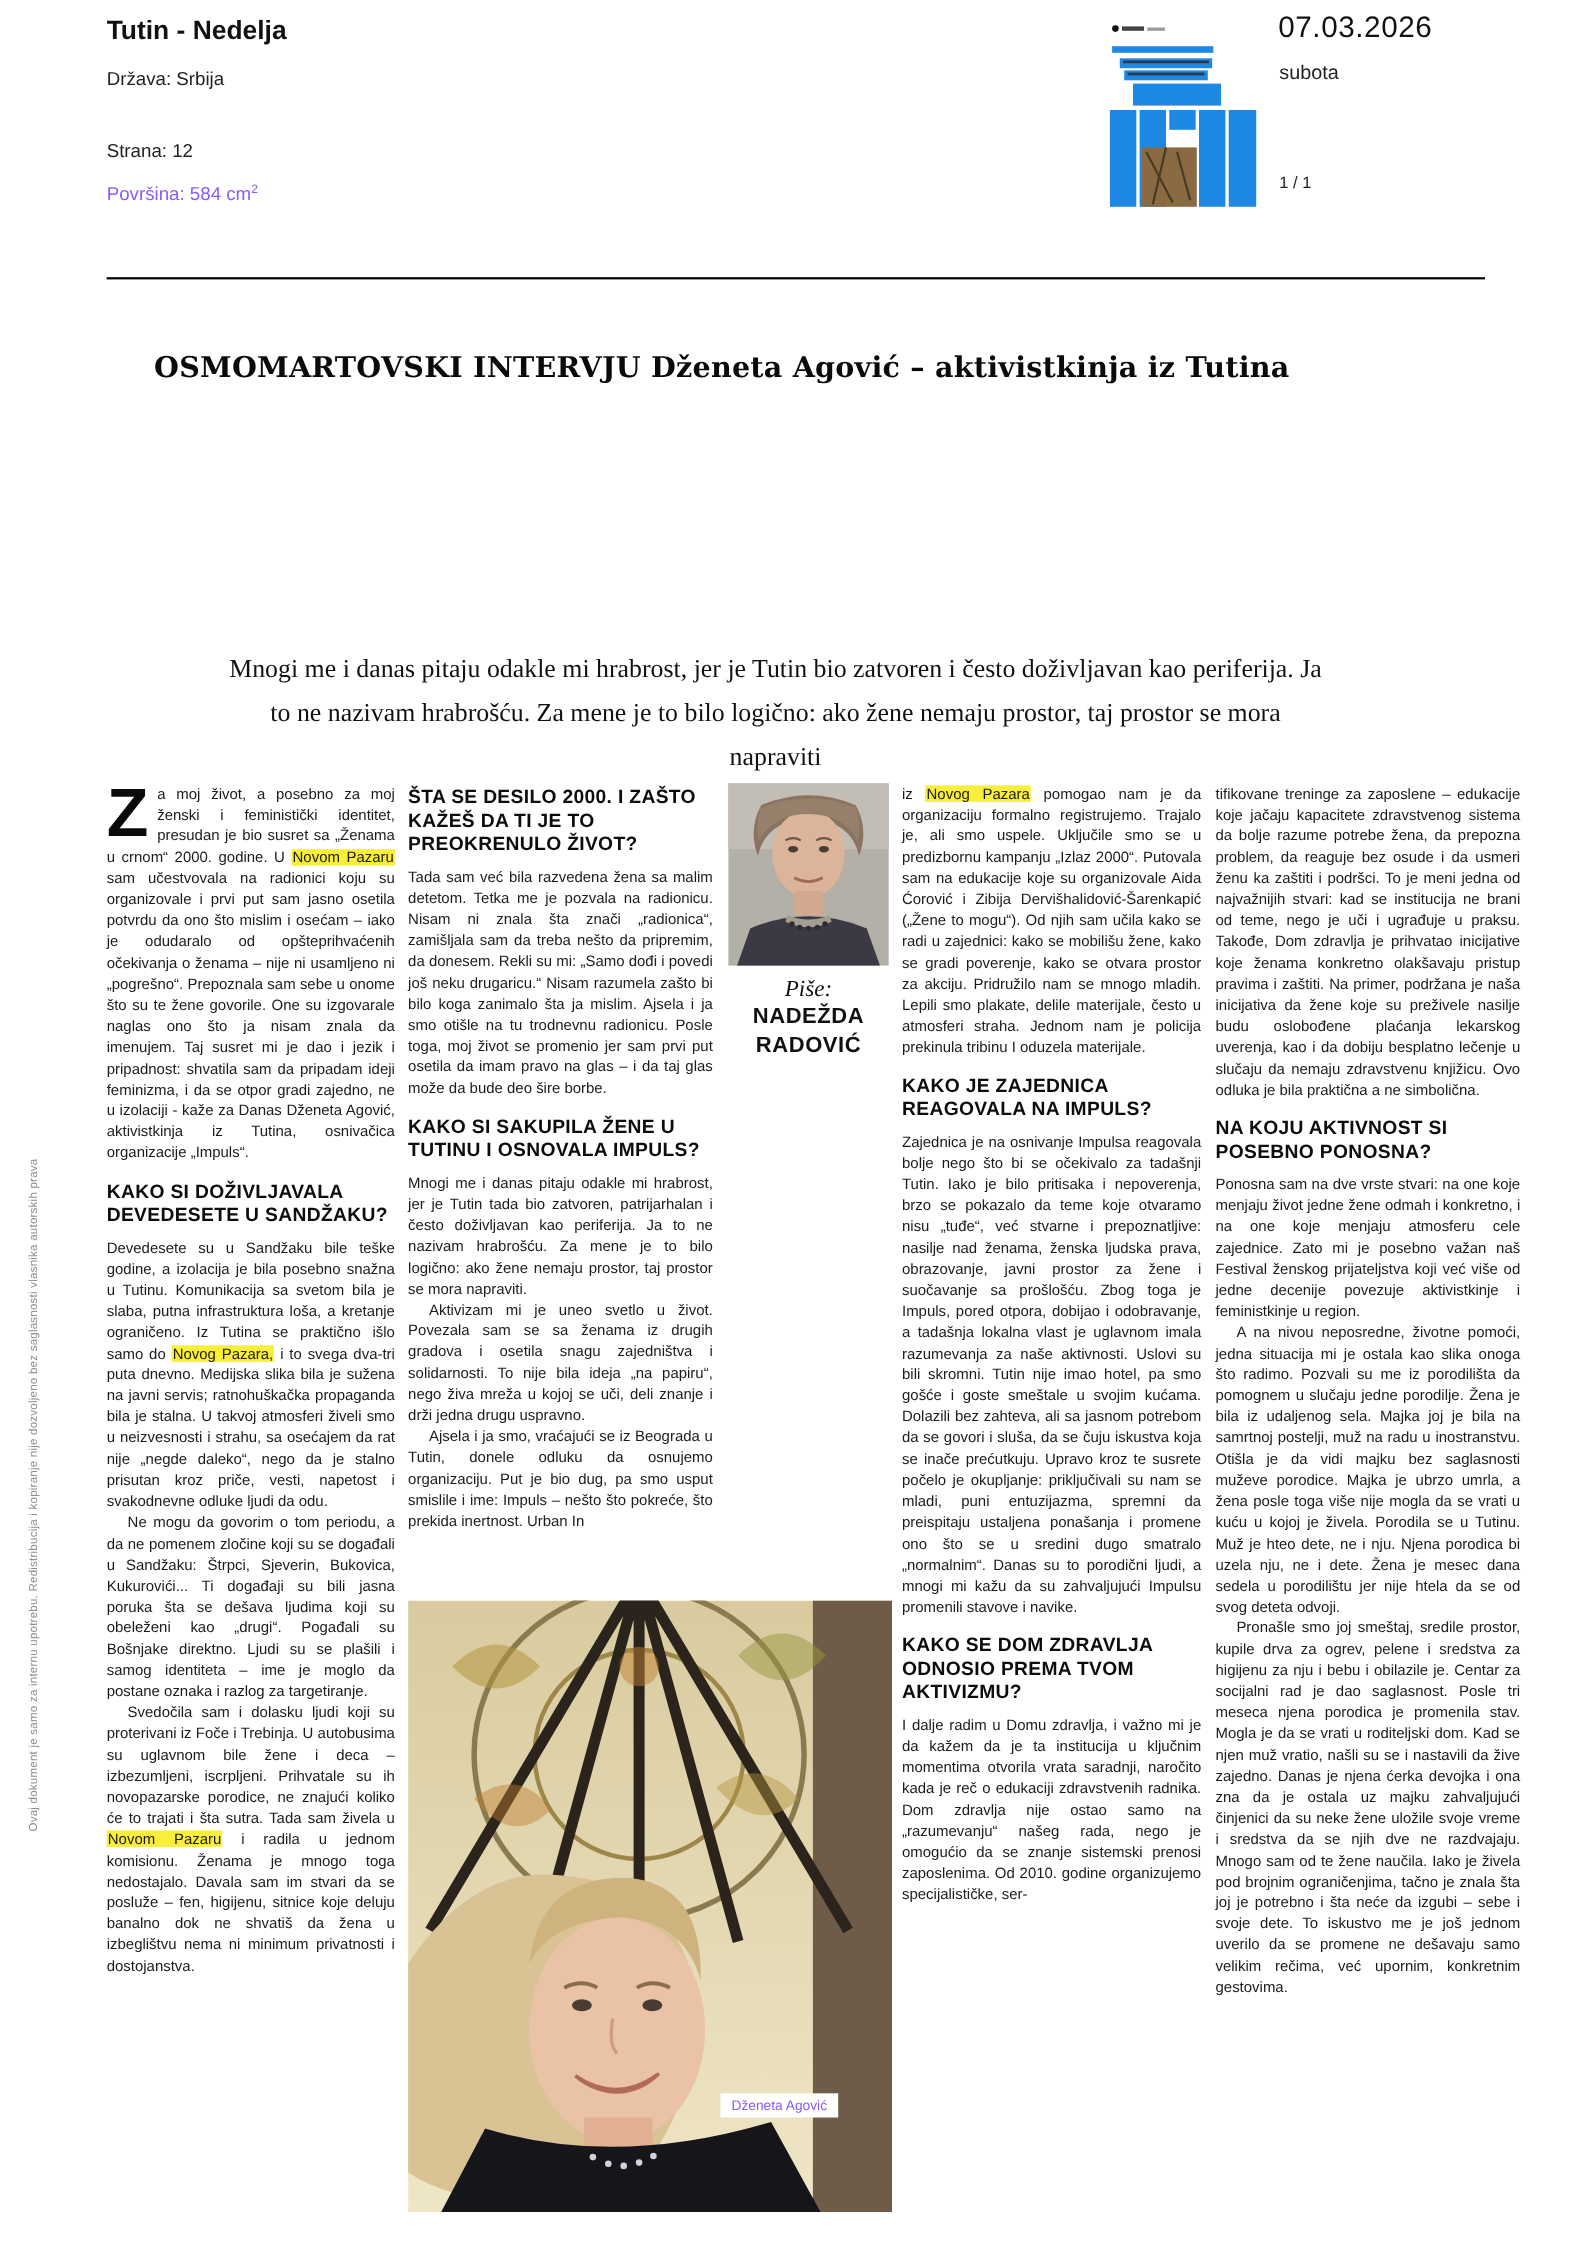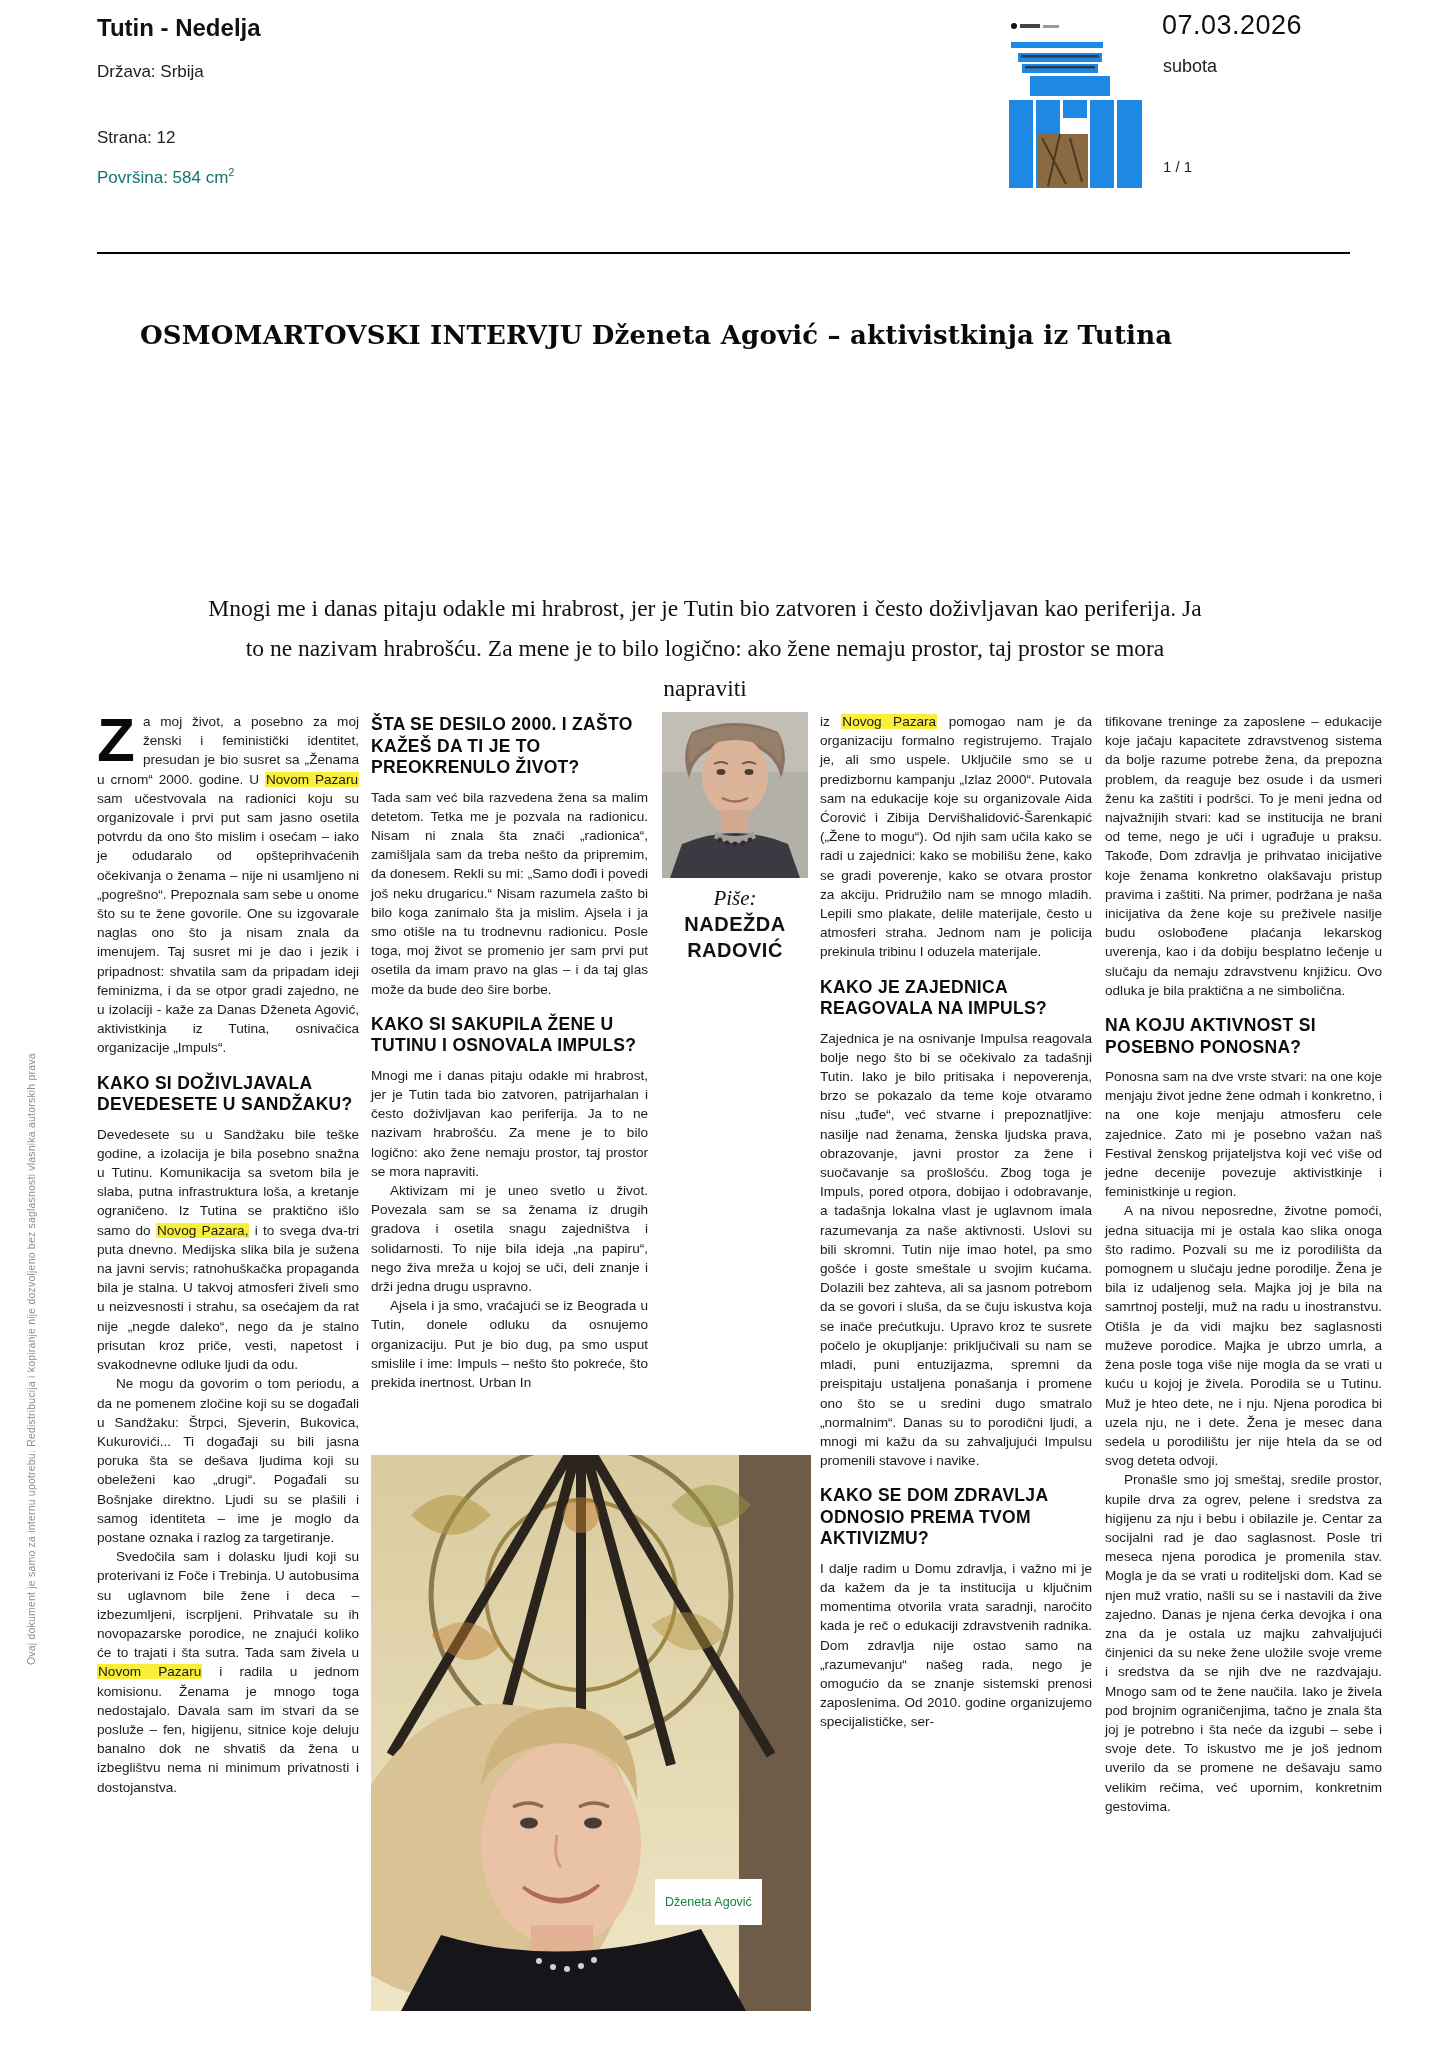--- a/index.html
+++ b/index.html
@@ -2,21 +2,21 @@
 <html><head>
 <meta charset="utf-8">
 <style>
   html,body{margin:0;padding:0;background:#ffffff;}
   .page{position:relative;width:1447px;height:2047px;background:#fff;overflow:hidden;
         font-family:"Liberation Sans",sans-serif;color:#1c1c1c;}
   
   .pub{position:absolute;left:97px;top:14px;font-size:24px;font-weight:700;color:#111;}
   .meta1{position:absolute;left:97px;top:62px;font-size:17px;color:#222;}
   .meta2{position:absolute;left:97px;top:128px;font-size:17px;color:#222;}
-  .meta3{position:absolute;left:97px;top:166px;font-size:17px;color:#0f766e;}
+  .meta3{position:absolute;left:97px;top:166px;font-size:17px;color:#8b5cf6;}
   .meta3 sup{font-size:11px;}
   .date{position:absolute;left:1162px;top:10px;font-size:27px;font-weight:500;color:#111;letter-spacing:.5px;}
   .day{position:absolute;left:1163px;top:56px;font-size:18px;color:#222;}
   .pcount{position:absolute;left:1163px;top:158px;font-size:15px;color:#222;}
   .thumb{position:absolute;left:1008px;top:6px;width:135px;height:186px;}
   .rule{position:absolute;left:97px;top:252px;width:1253px;height:2px;background:#000;}
   
   .kicker{position:absolute;left:140px;top:320px;width:1100px;font-family:"DejaVu Serif",serif;
           font-weight:700;font-size:26px;color:#0a0a0a;letter-spacing:.2px;}
   .title{position:absolute;left:90px;top:372px;width:920px;text-align:center;
@@ -36,22 +36,22 @@
   #col1{left:371px;width:277px;}
   #col2{left:820px;width:272px;}
   #col3{left:1105px;width:277px;}
   
   .portrait{position:absolute;left:662px;top:712px;width:146px;height:166px;}
   .byline{position:absolute;left:650px;top:886px;width:170px;text-align:center;}
   .byline .lbl{font-family:"Liberation Serif",serif;font-style:italic;font-size:21px;color:#111;}
   .byline .nm{font-size:20px;font-weight:700;letter-spacing:.5px;color:#111;line-height:26px;text-align:center;}
   
   .photo{position:absolute;left:371px;top:1455px;width:440px;height:556px;}
-  .caption{position:absolute;left:284px;bottom:86px;background:#fff;padding:16px 10px;
-           font-size:12.5px;color:#15803d;white-space:nowrap;}
+  .caption{position:absolute;left:284px;bottom:86px;background:#fff;padding:4px 10px;
+           font-size:12.5px;color:#8b5cf6;white-space:nowrap;}
   
   .wm{position:absolute;left:24px;top:555px;height:1110px;width:34px;
       writing-mode:vertical-rl;transform:rotate(180deg);
       font-size:10.5px;line-height:14px;color:#8f8f8f;letter-spacing:.2px;}
 </style>
 </head>
 <body>
 
 <div class="page">
 

